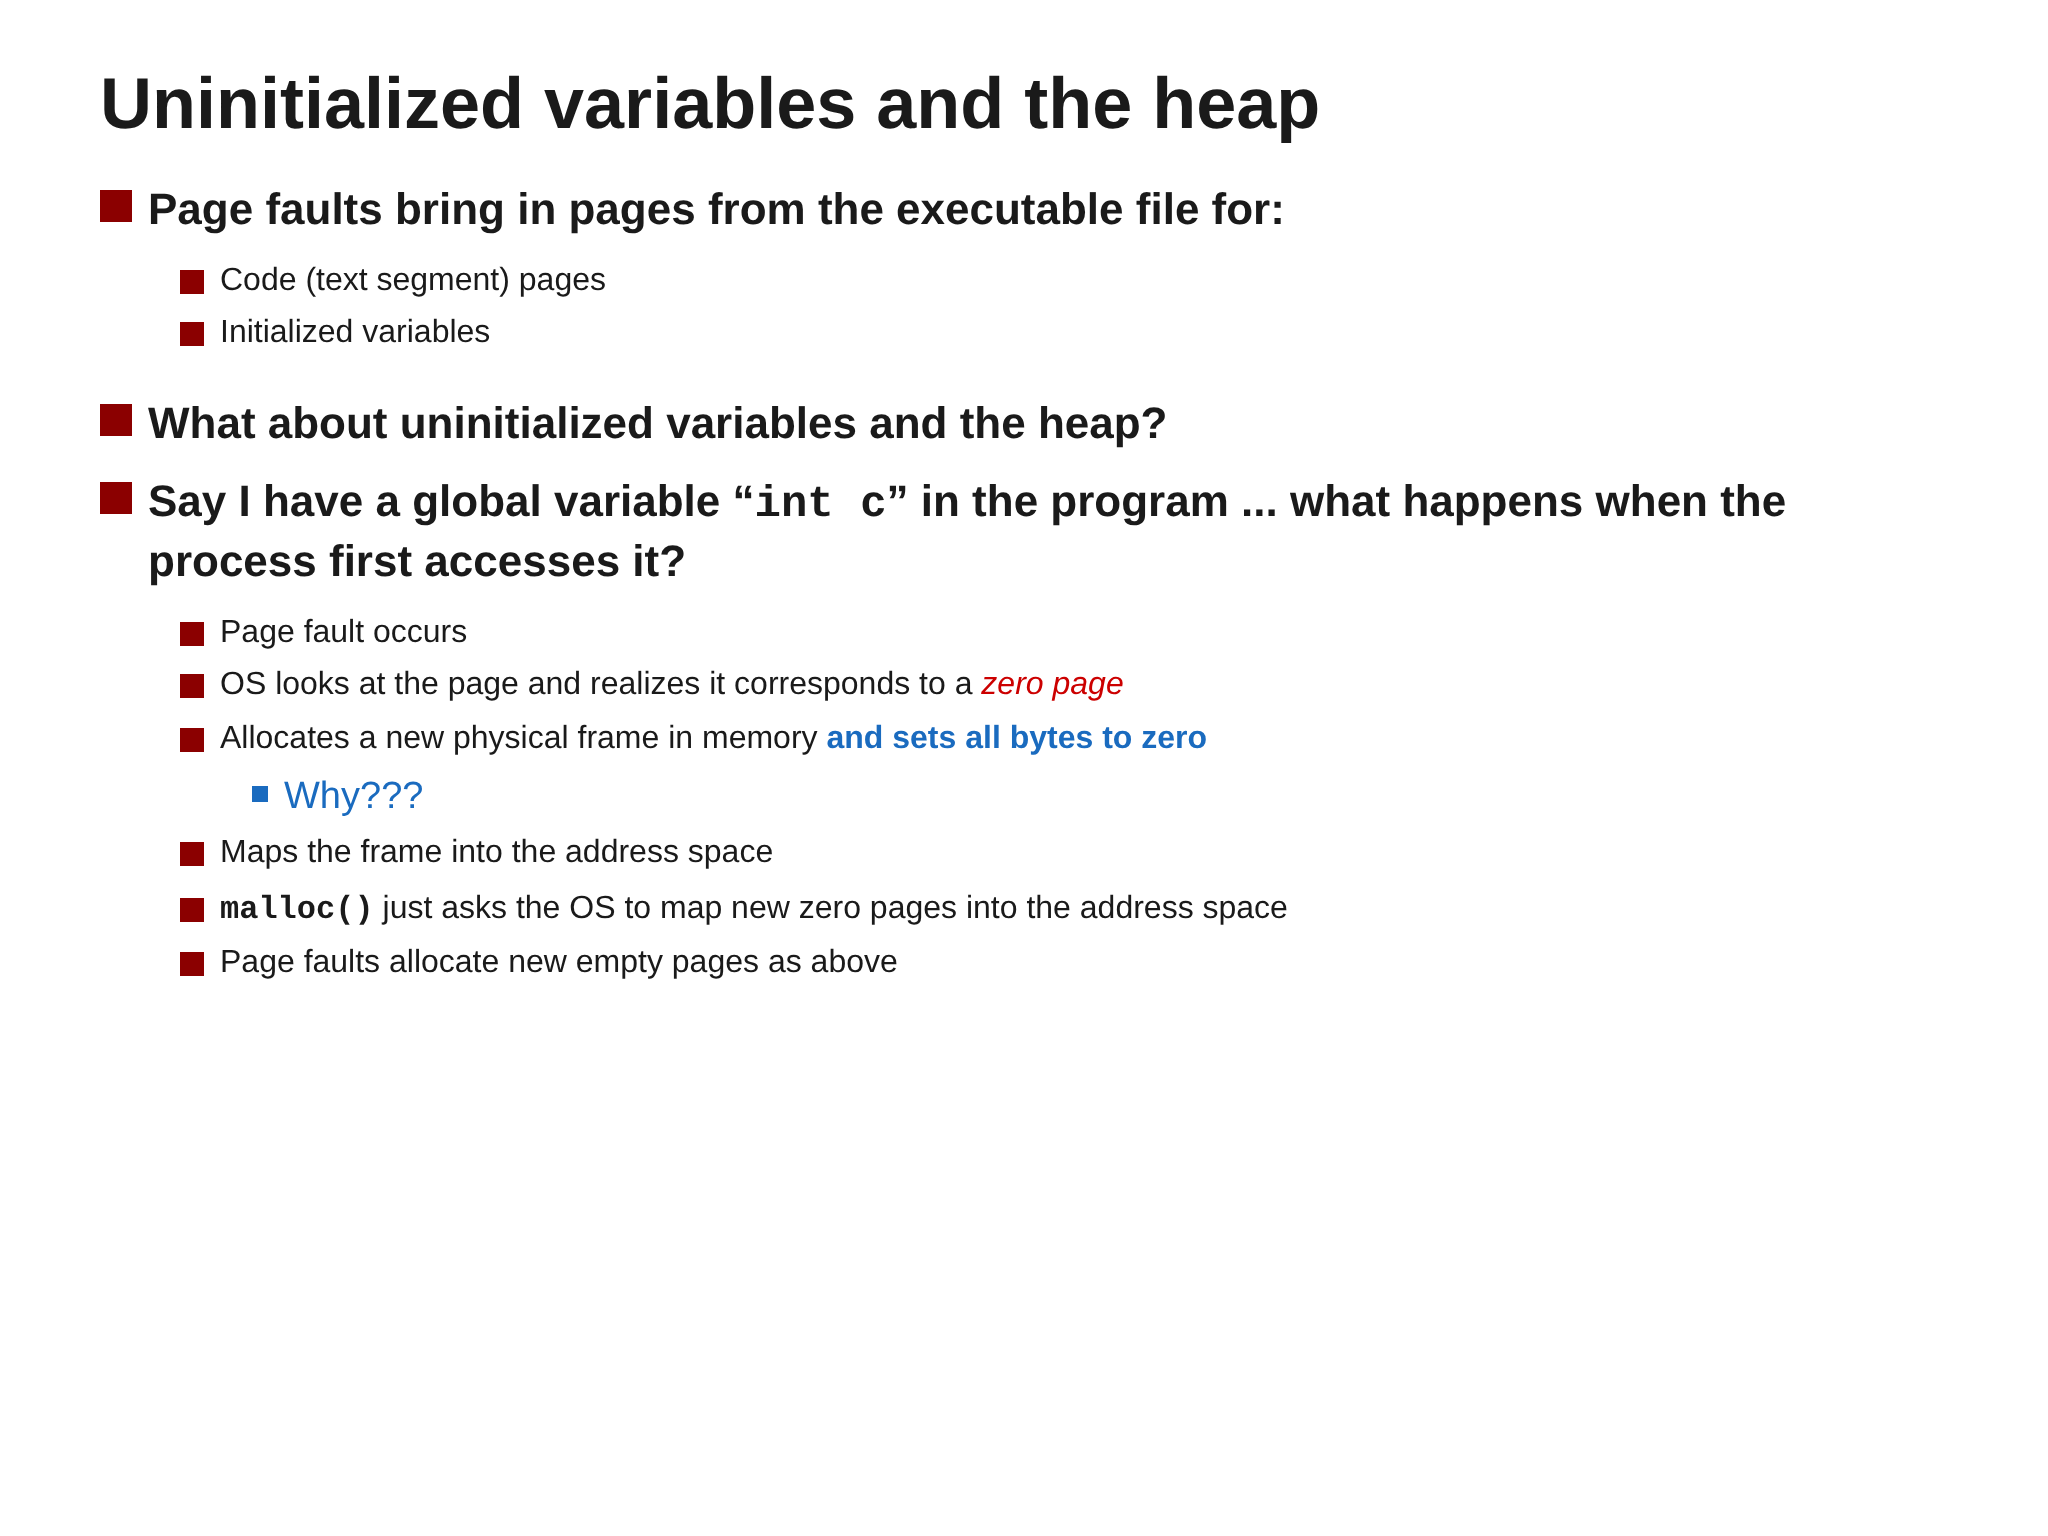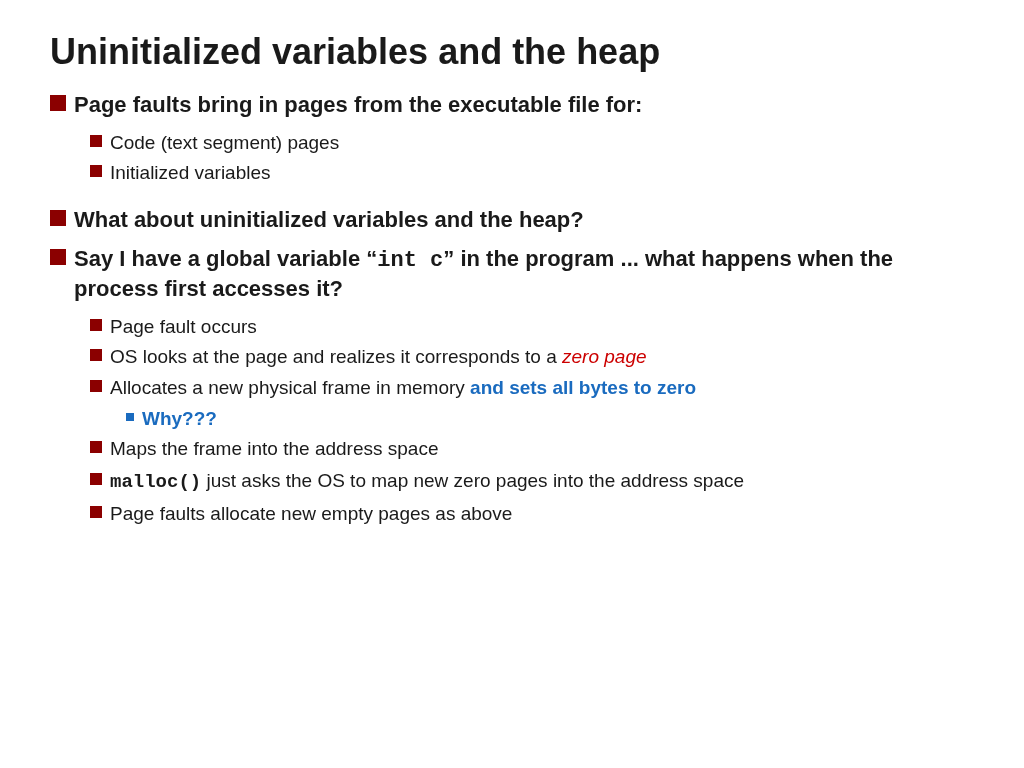--- a/index.html
+++ b/index.html
@@ -61,21 +61,21 @@
     .bullet-l2-marker {
       width: 12px;
       height: 12px;
       background: #8b0000;
       margin-top: 5px;
       margin-right: 8px;
       flex-shrink: 0;
     }
 
     .bullet-l2-text {
-      font-size: 19px;
+      font-size: 16px;
       font-weight: normal;
       color: #1a1a1a;
       line-height: 1.35;
     }
 
     .bullet-l3-container {
       margin-left: 36px;
       margin-bottom: 4px;
     }
 
@@ -89,21 +89,21 @@
       width: 8px;
       height: 8px;
       background: #1a6bbf;
       margin-top: 7px;
       margin-right: 8px;
       flex-shrink: 0;
     }
 
     .bullet-l3-text {
       font-size: 19px;
-      font-weight: bold;
+      font-weight: normal;
       color: #1a6bbf;
       line-height: 1.35;
     }
 
     .highlight-red-italic {
       color: #cc0000;
       font-style: italic;
     }
 
     .highlight-blue-bold {

